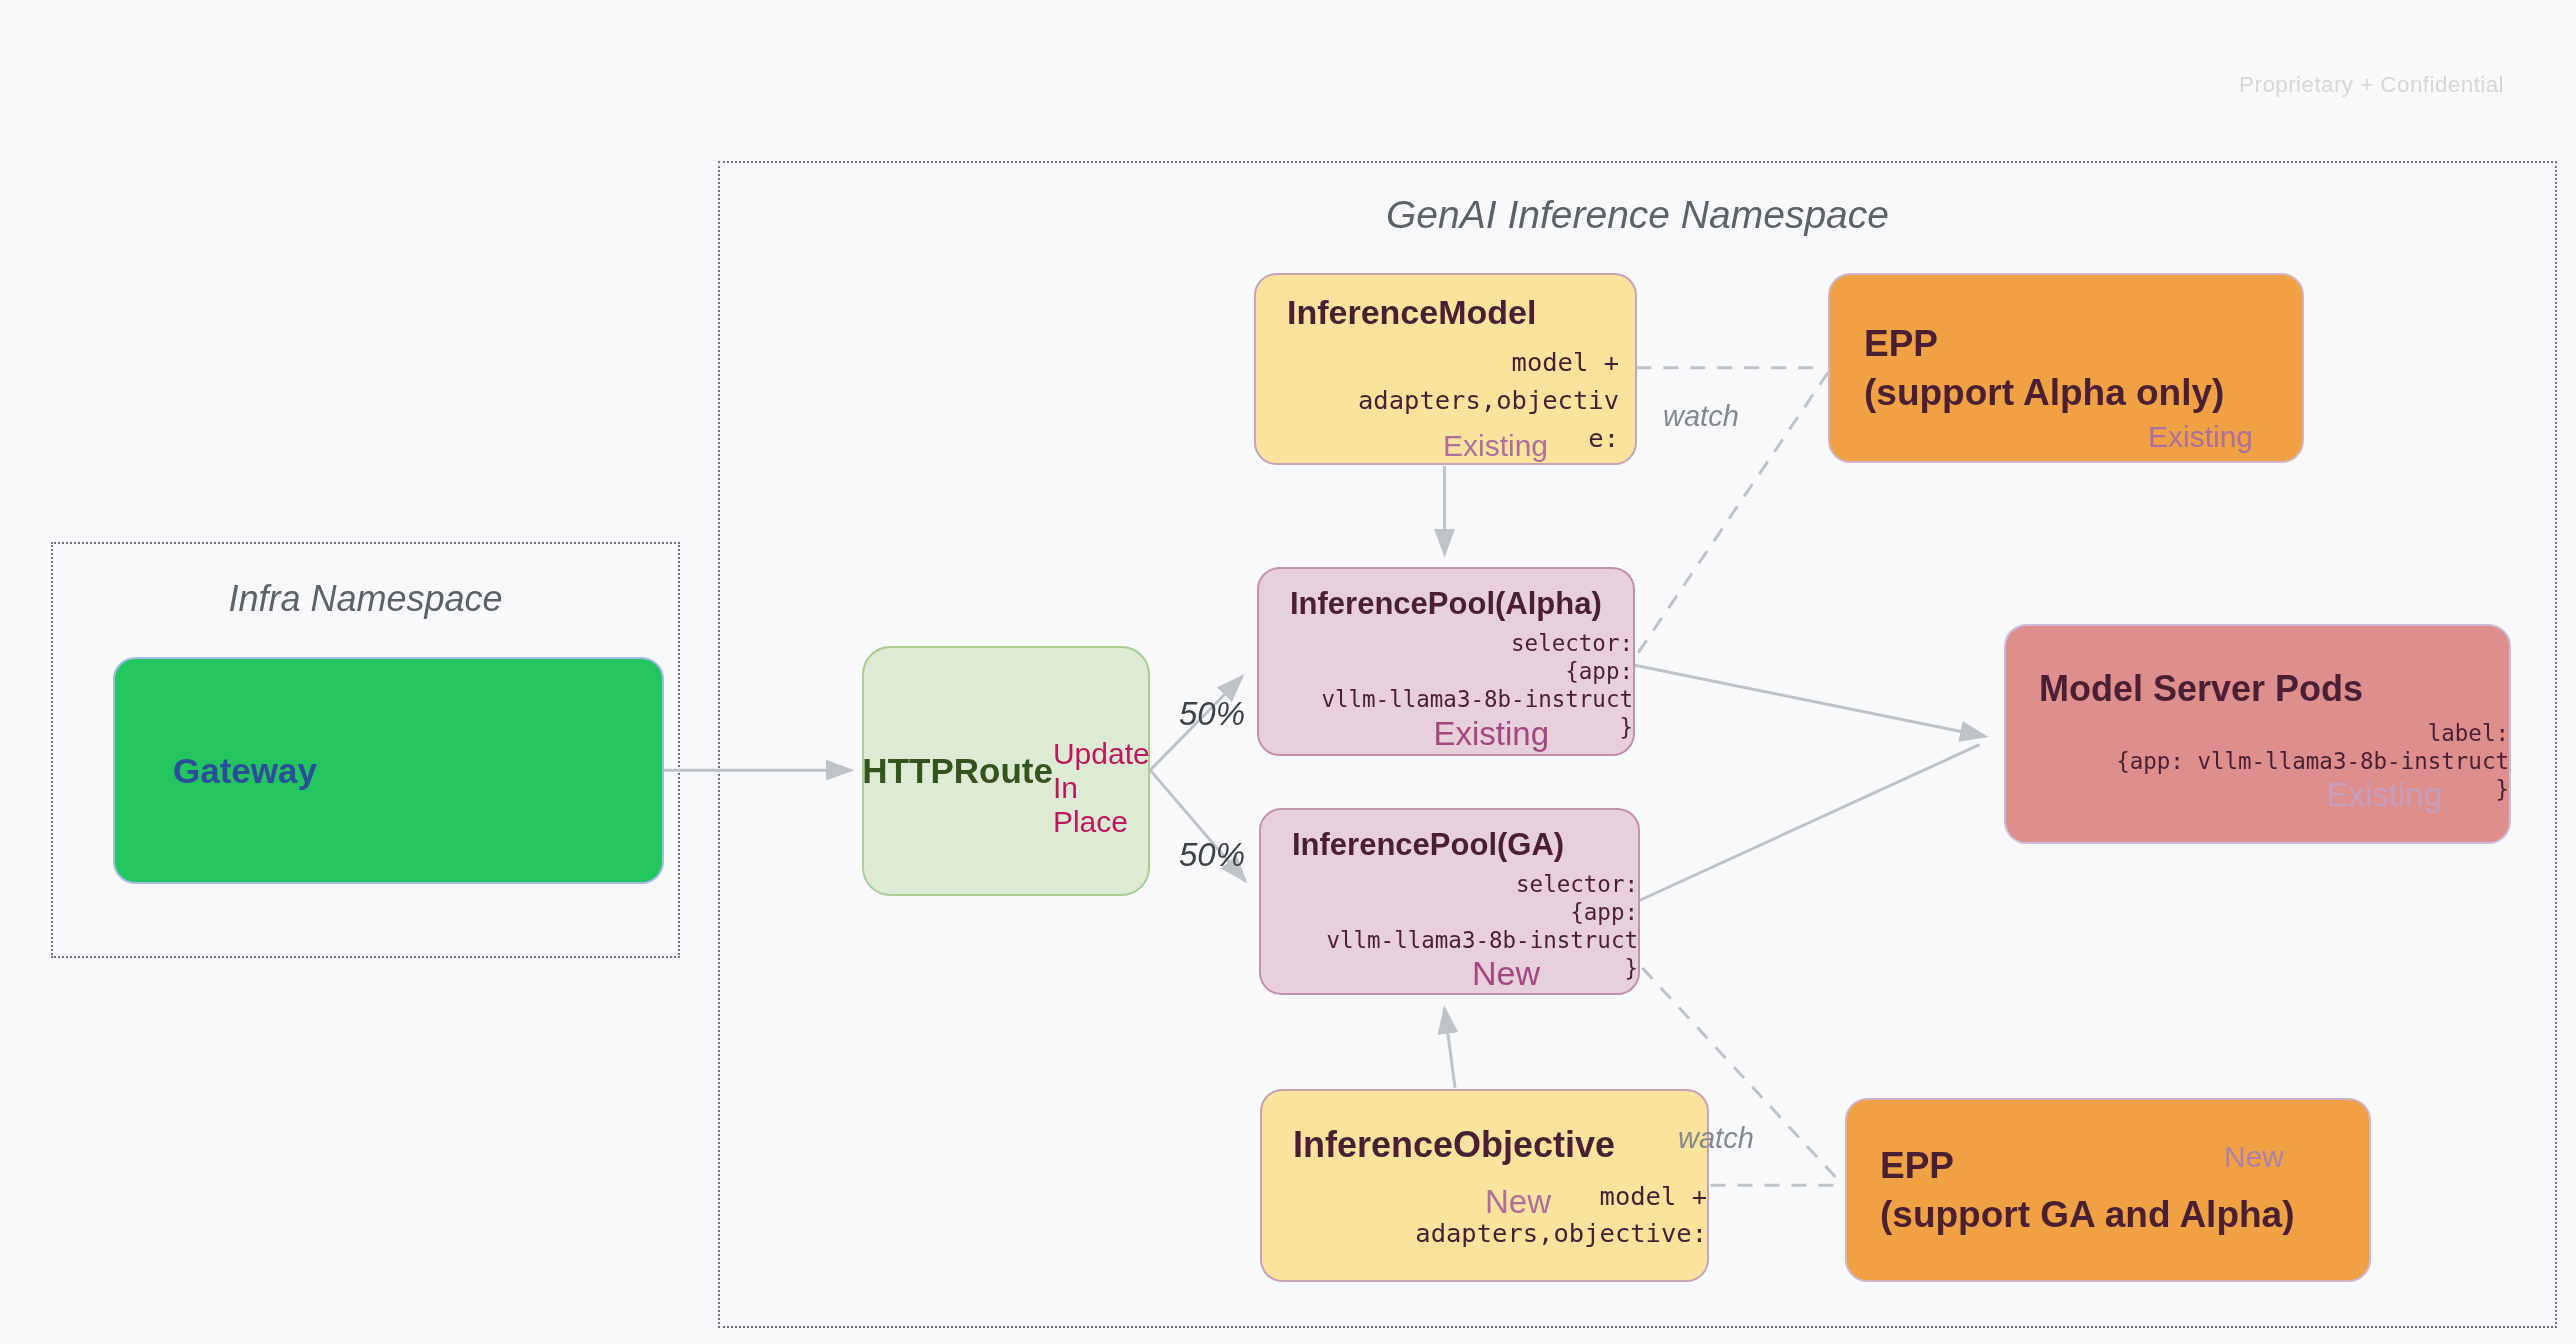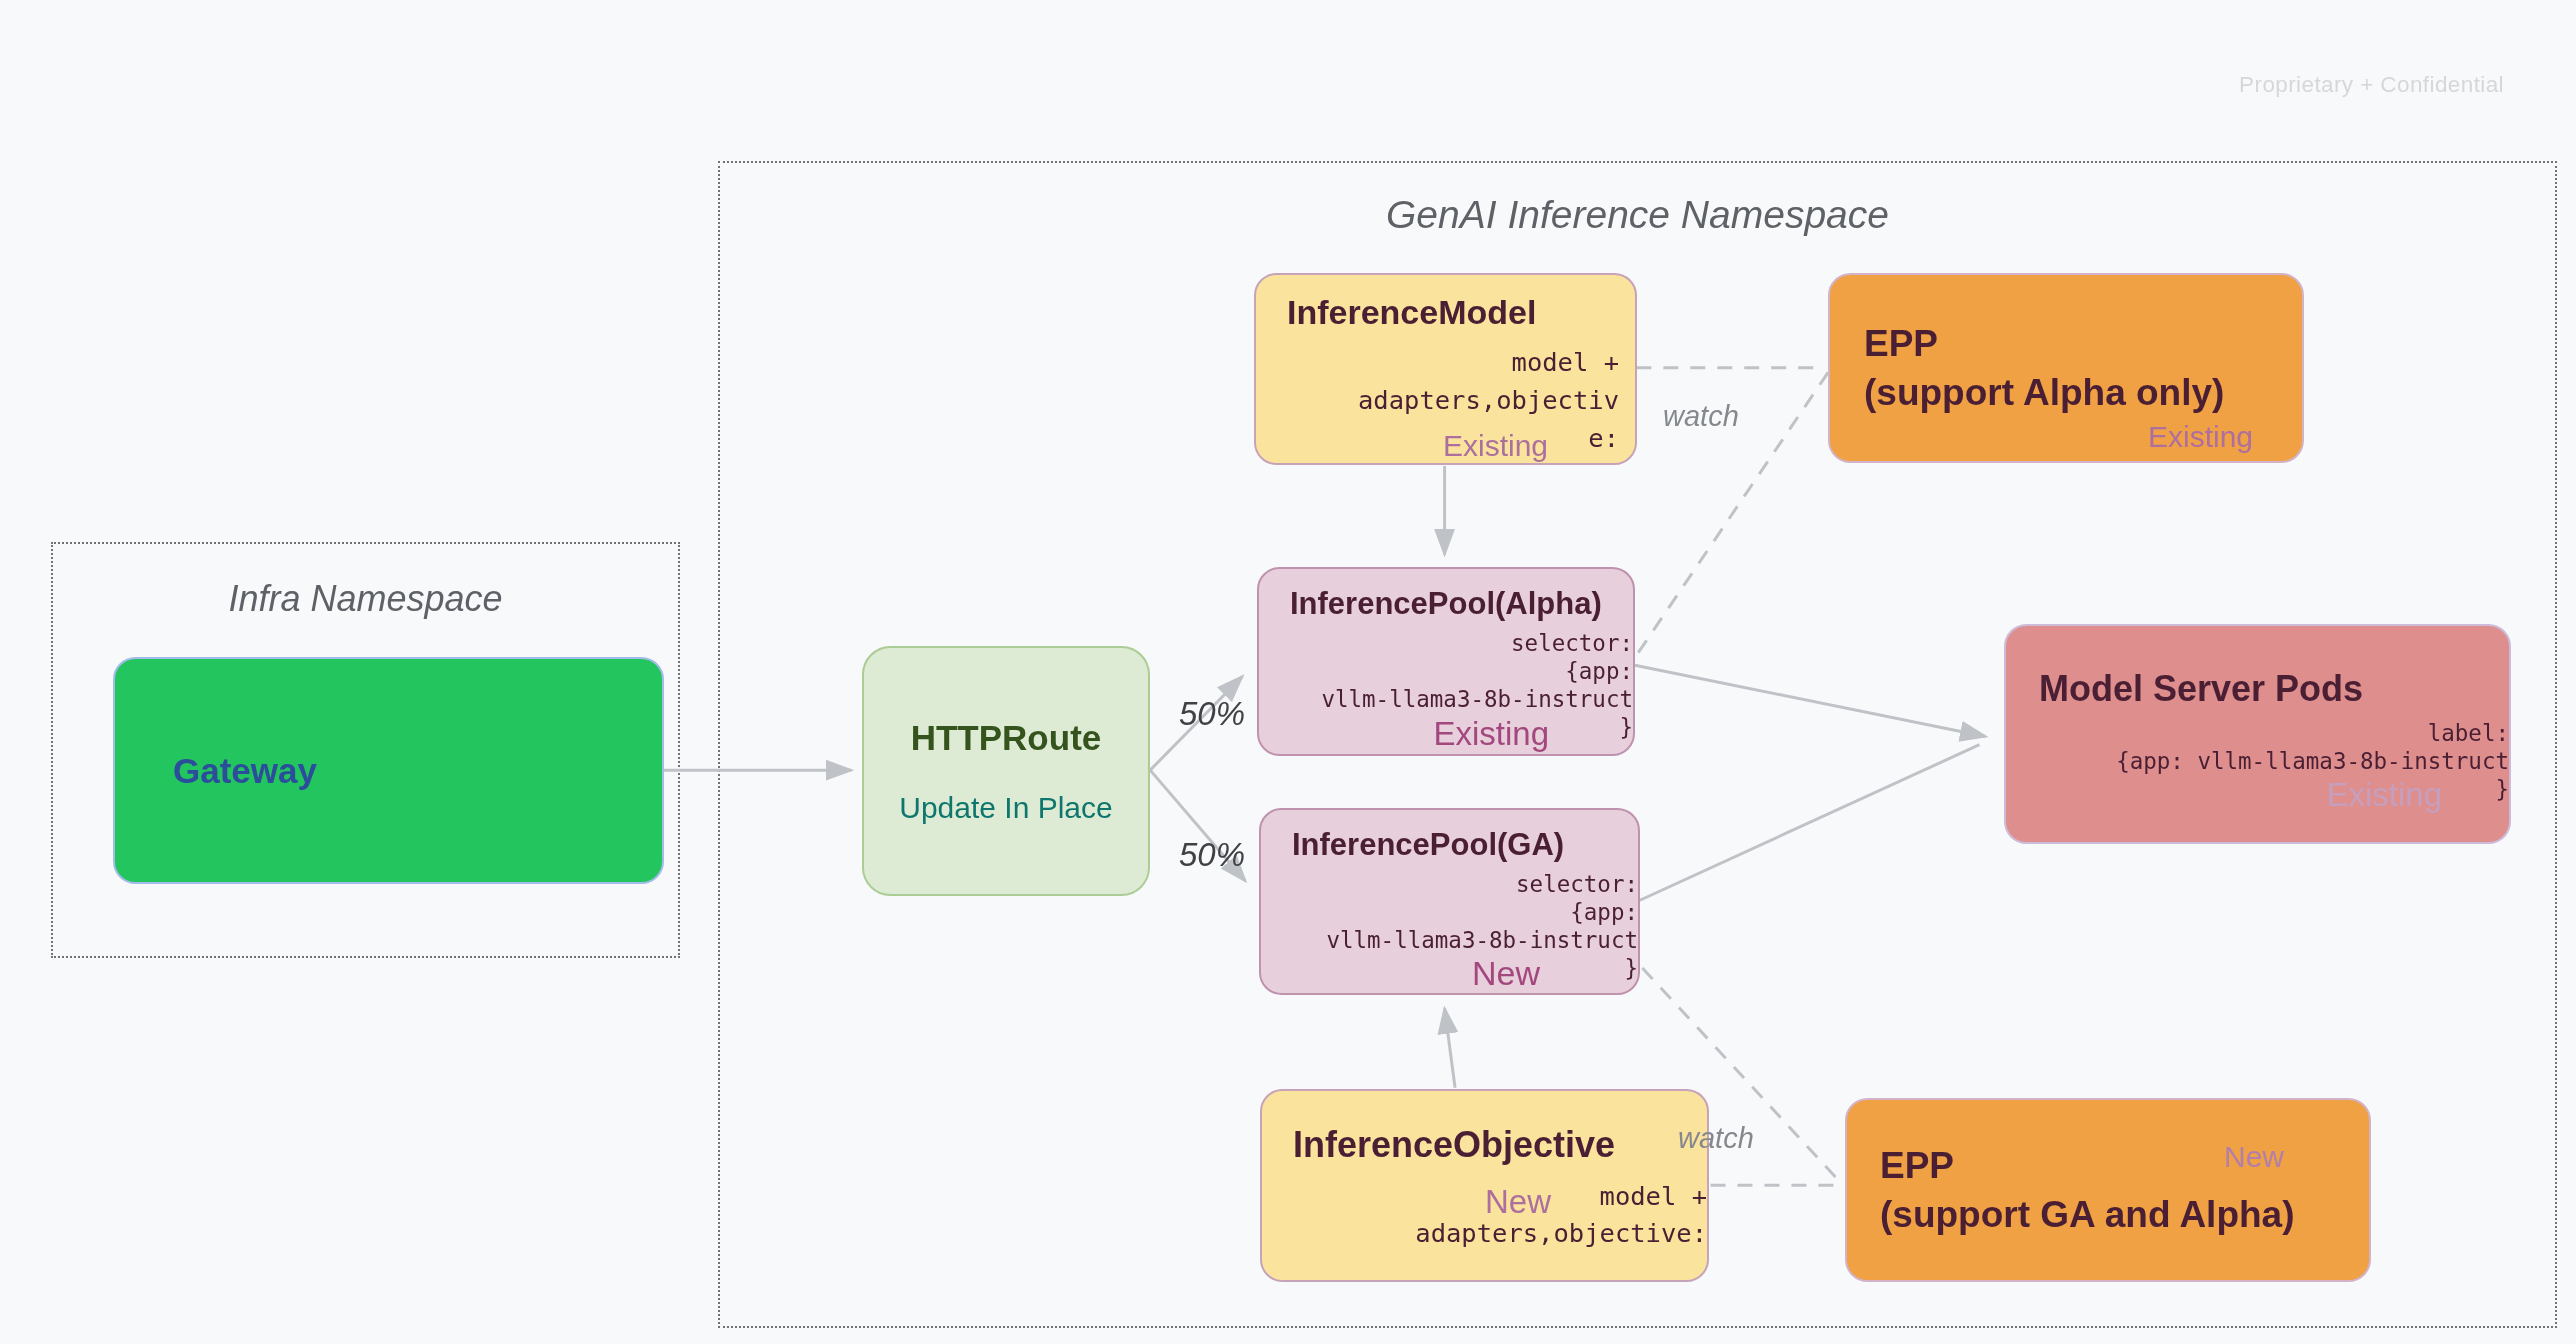--- a/index.html
+++ b/index.html
@@ -45,24 +45,24 @@
     left:113px; top:657px; width:551px; height:227px;
     background:#22c55e; border-color:#A2BBE9;
     display:flex; align-items:center; padding-left:58px;
   }
   #gateway .node-title { color:#2B4D9B; font-size:35px; }
 
   
   #httproute {
     left:862px; top:646px; width:288px; height:250px; border-radius:28.5px;
     background:#DEEBD4; border-color:#ABCC94;
-    display:flex; flex-direction:column; align-items:center; justify-content:center;
+    display:flex; flex-direction:row; align-items:center; justify-content:center;
   }
   #httproute .node-title { color:#35531C; font-size:35px; }
-  #httproute .route-status { color:#0f766e; font-size:30px; margin-top:33px; }
+  #httproute .route-status { color:#be185d; font-size:30px; margin-top:33px; }
 
   
   .yellow { background:#FAE39C; border-color:#C7A3BA; }
   
   .orange { background:#F0A144; border-color:#D2B3C8; }
   
   .pinkbox { background:#E7CFDC; border-color:#BF92AE; }
   
   .salmon { background:#DD8E8D; border-color:#CDBBDA; }
 

